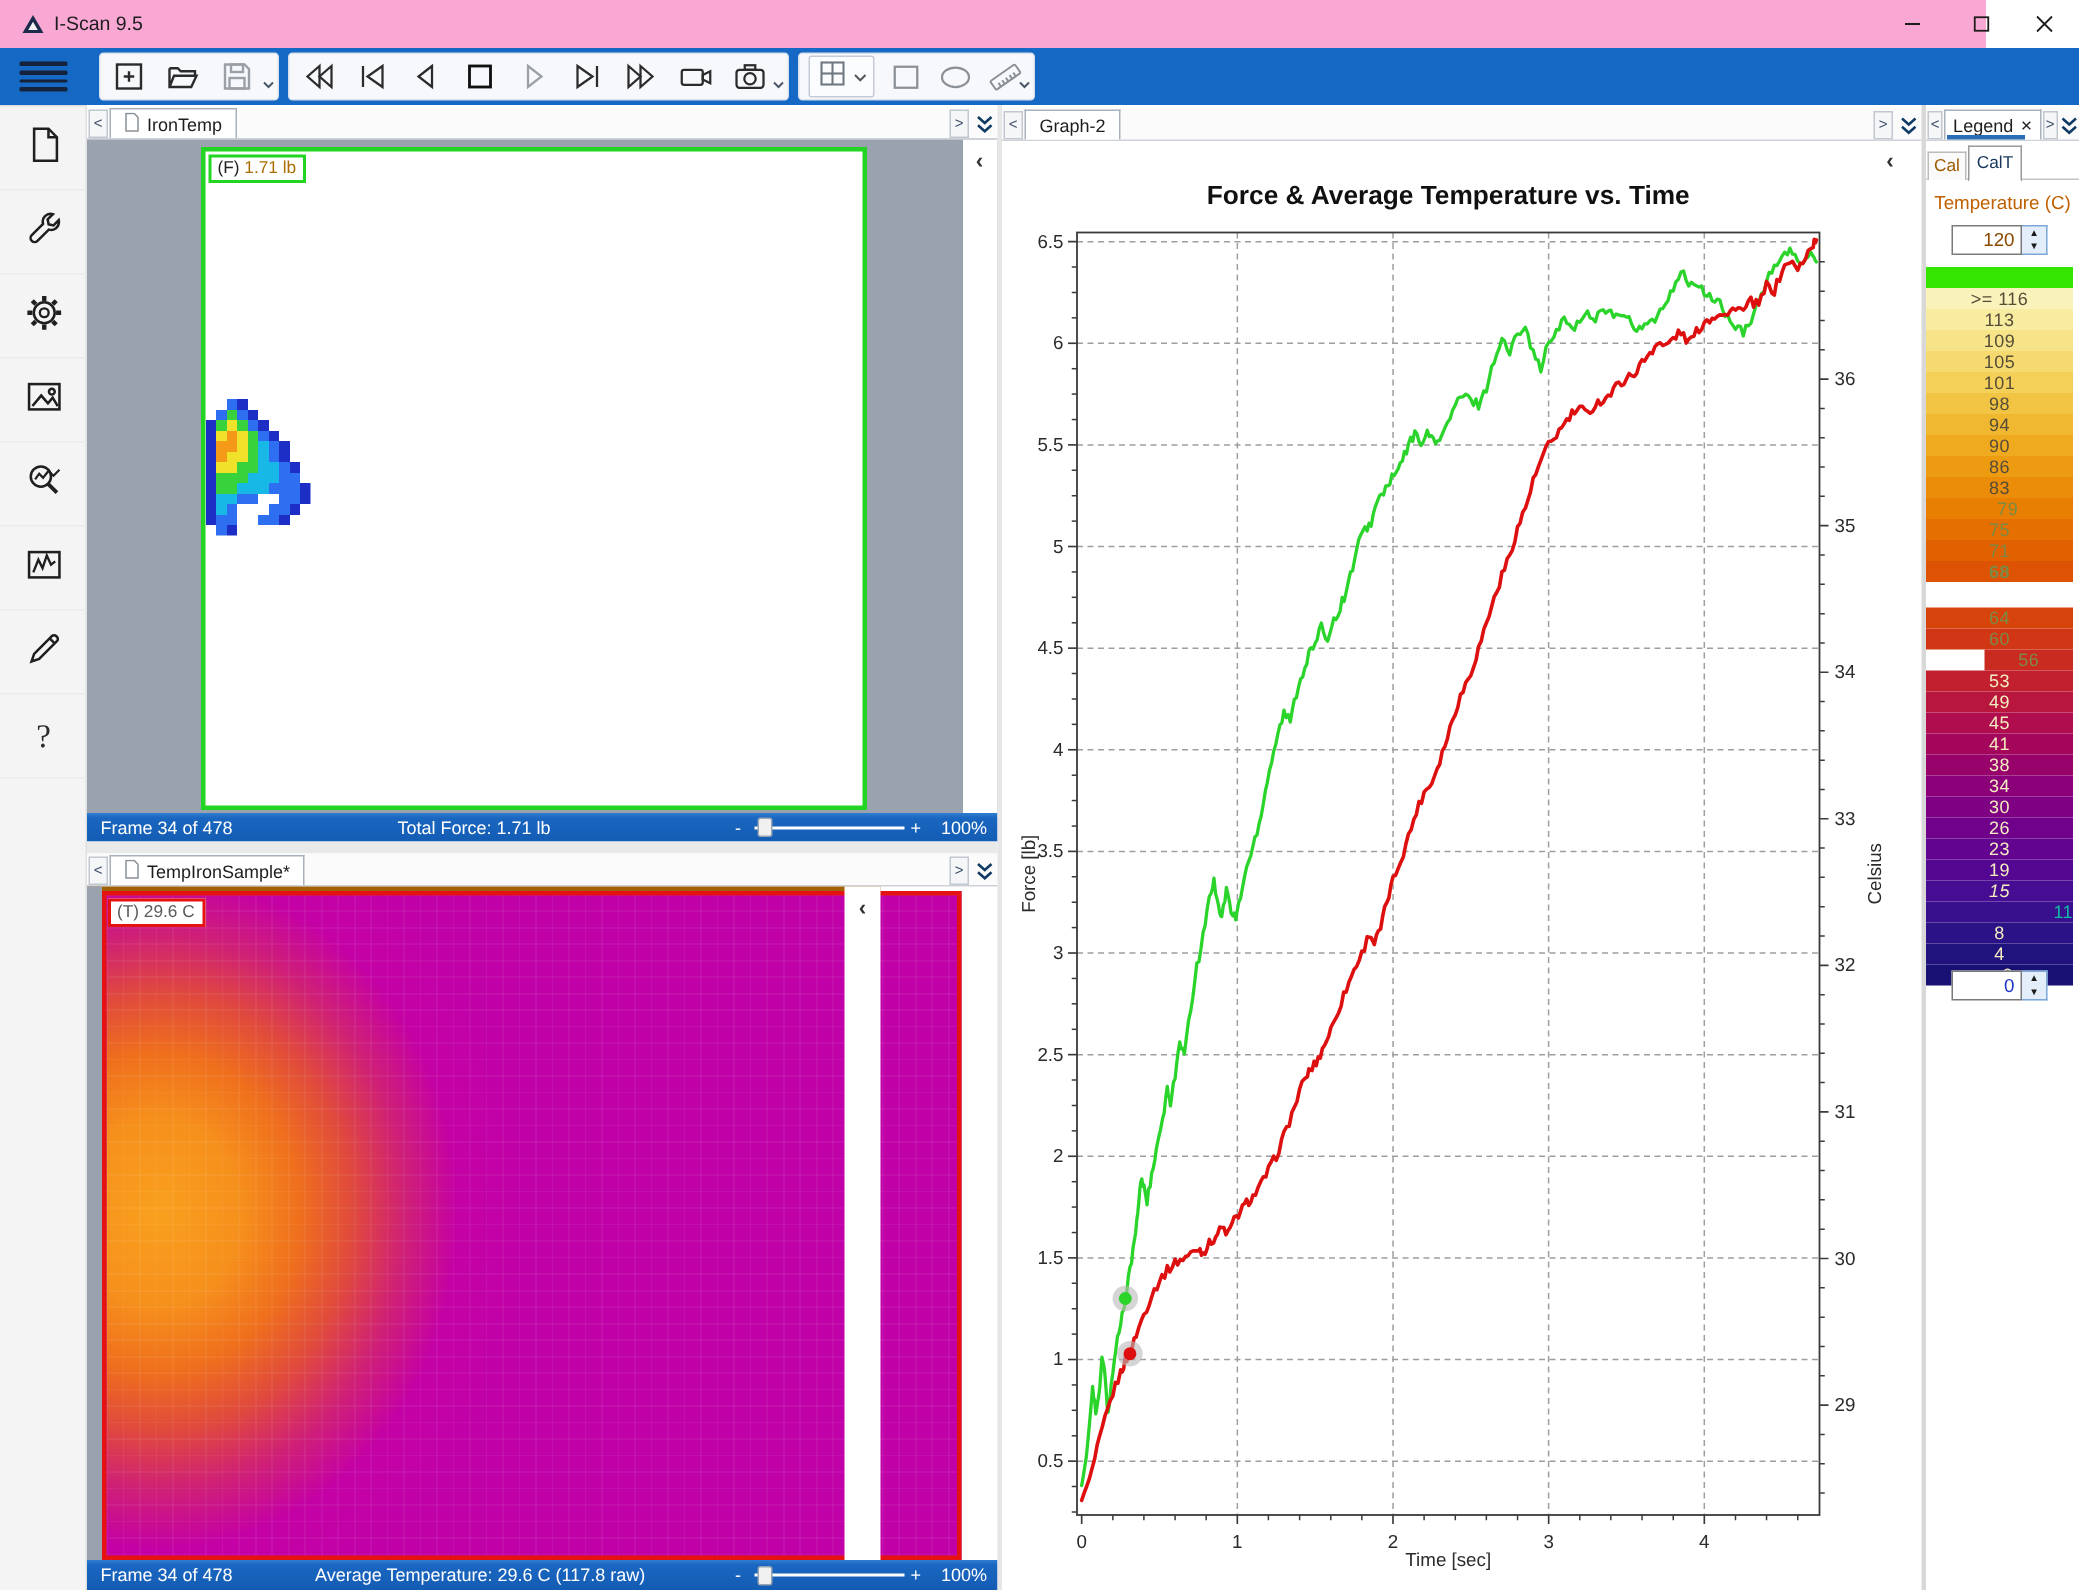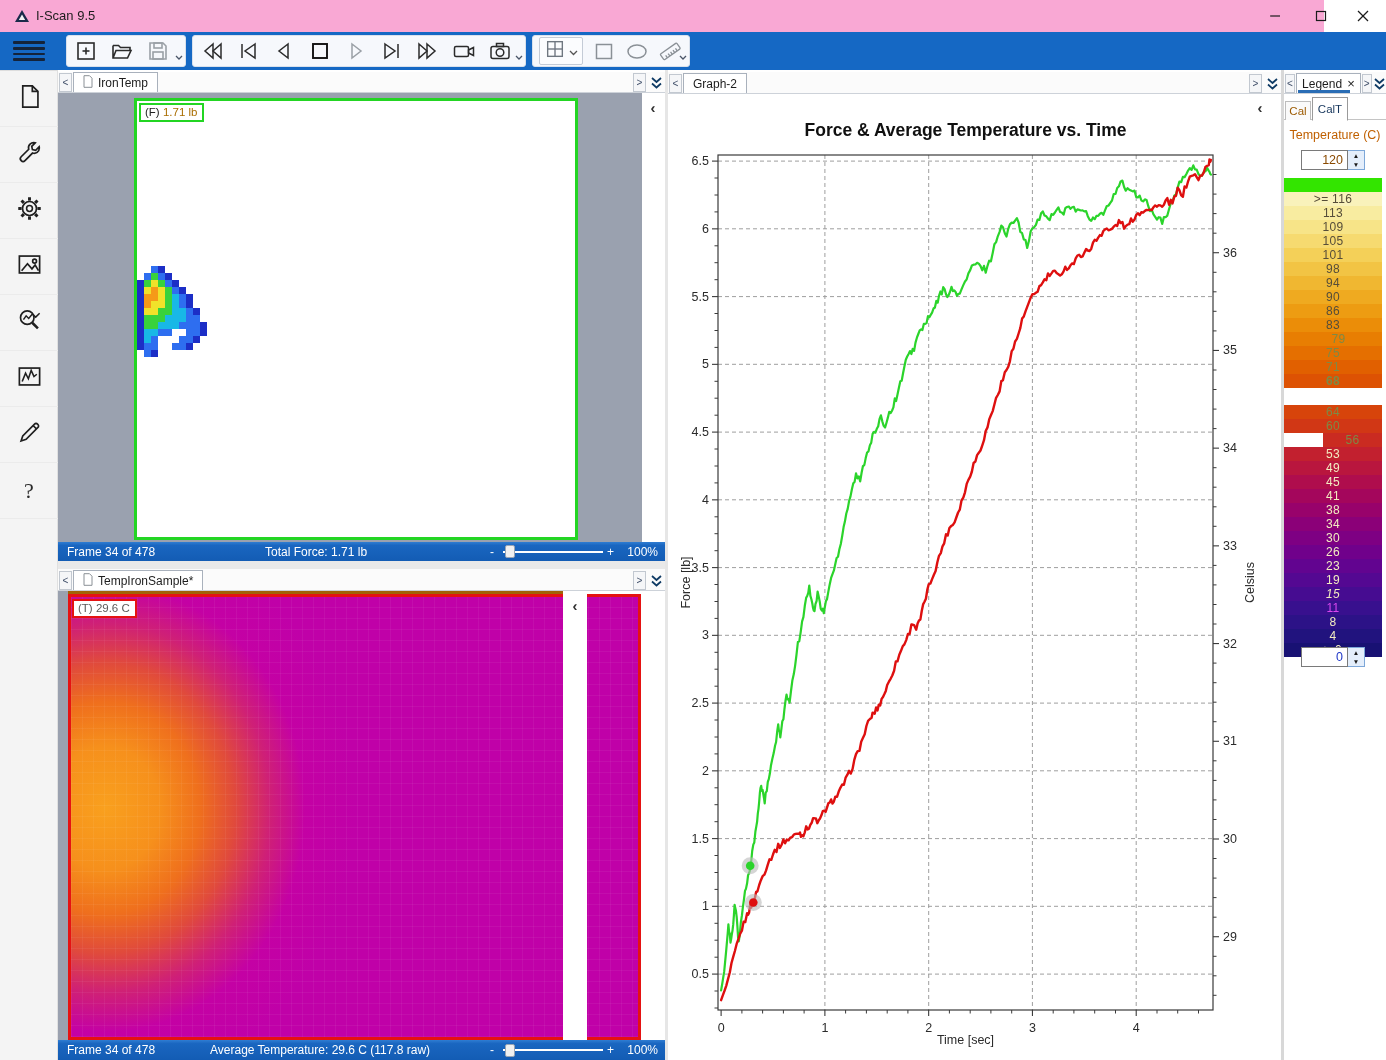--- a/index.html
+++ b/index.html
@@ -736,21 +736,21 @@
       <div class="lrow" style="background: rgb(185, 22, 62); color: rgb(242, 236, 192);">49</div>
       <div class="lrow" style="background: rgb(175, 13, 77); color: rgb(242, 236, 192);">45</div>
       <div class="lrow" style="background: rgb(164, 6, 92); color: rgb(242, 236, 192);">41</div>
       <div class="lrow" style="background: rgb(152, 2, 107); color: rgb(242, 236, 192);">38</div>
       <div class="lrow" style="background: rgb(139, 0, 120); color: rgb(242, 236, 192);">34</div>
       <div class="lrow" style="background: rgb(126, 0, 131); color: rgb(242, 236, 192);">30</div>
       <div class="lrow" style="background: rgb(112, 1, 139); color: rgb(242, 236, 192);">26</div>
       <div class="lrow" style="background: rgb(98, 4, 144); color: rgb(242, 236, 192);">23</div>
       <div class="lrow" style="background: rgb(84, 8, 146); color: rgb(242, 236, 192);">19</div>
       <div class="lrow" style="background: rgb(70, 12, 145); color: rgb(242, 236, 192); font-style: italic;">15</div>
-      <div class="lrow" style="background: rgb(56, 16, 142); color: #d946ef;">11</div>
+      <div class="lrow" style="background: rgb(56, 16, 142); color: #14b8a6; text-align: right;">11</div>
       <div class="lrow" style="background: rgb(44, 18, 135); color: rgb(242, 236, 192);">8</div>
       <div class="lrow" style="background: rgb(33, 19, 126); color: rgb(242, 236, 192);">4</div>
       <div class="lrow" style="background: rgb(24, 17, 115); color: rgb(242, 236, 192);">&gt; 0</div>
     </div>
   <div class="spinwrap" id="spin-min">
     <input class="spininput" readonly="" value="0" style="">
     <div class="spinbtns">
         <span>▲</span>
         <span>▼</span>
       </div>

